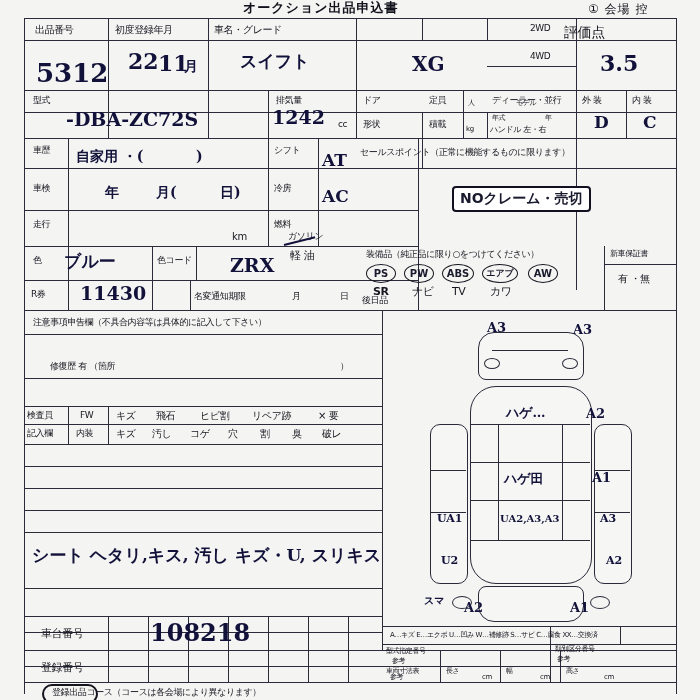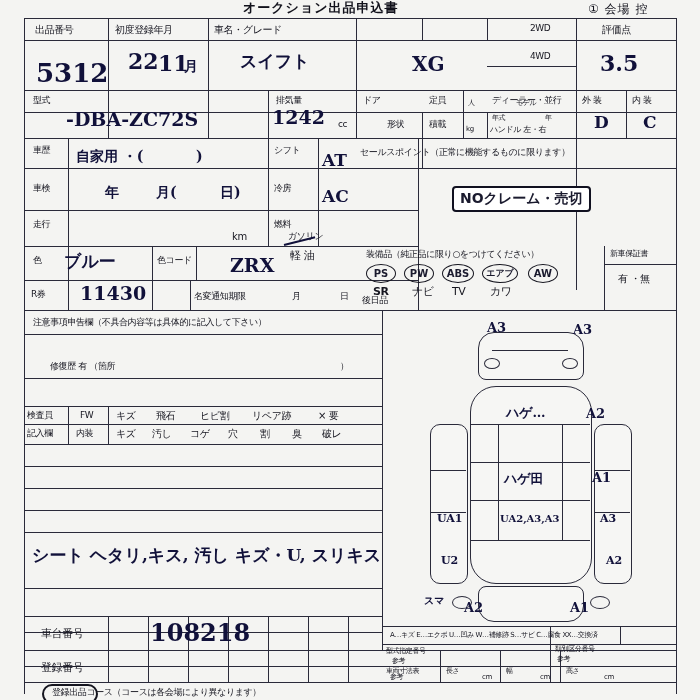--- a/index.html
+++ b/index.html
@@ -113,21 +113,21 @@
   <div class="ln vl" style="left:500px;top:650px;height:32px;"></div>
   <div class="ln vl" style="left:560px;top:650px;height:32px;"></div>
 
   <div class="lbl" style="left:35px;top:25px;font-size:10px;">出品番号</div>
   <div class="lbl" style="left:115px;top:25px;font-size:10px;">初度登録年月</div>
   <div class="lbl" style="left:214px;top:25px;font-size:10px;">車名・グレード</div>
   <div class="lbl" style="left:530px;top:24px;font-size:9px;">2WD</div>
   <div class="lbl" style="left:530px;top:52px;font-size:9px;">4WD</div>
   <div class="ln hl" style="left:487px;top:40px;width:89px;"></div>
   <div class="ln hl" style="left:487px;top:66px;width:89px;"></div>
-  <div class="lbl" style="left:602px;top:25px;font-size:10px;">評価点</div>
+  <div class="lbl" style="left:564px;top:25px;font-size:14px;">評価点</div>
 
   <div class="hand b" style="left:36px;top:58px;font-size:26px;">5312</div>
   <div class="hand b" style="left:128px;top:48px;">22</div>
   <div class="hand b" style="left:158px;top:50px;">11</div>
   <div class="hand s" style="left:184px;top:58px;">月</div>
   <div class="hand m" style="left:240px;top:50px;">スイフト</div>
   <div class="hand m" style="left:412px;top:52px;font-size:20px;">XG</div>
   <div class="hand b" style="left:600px;top:50px;">3.5</div>
 
   <div class="lbl" style="left:33px;top:96px;">型式</div>
@@ -135,21 +135,21 @@
   <div class="lbl" style="left:363px;top:96px;">ドア</div>
   <div class="lbl" style="left:429px;top:96px;">定員</div>
   <div class="lbl" style="left:492px;top:96px;">ディーラー・並行</div>
   <div class="lbl" style="left:582px;top:96px;">外 装</div>
   <div class="lbl" style="left:632px;top:96px;">内 装</div>
 
   <div class="hand m" style="left:66px;top:108px;font-size:19px;">-DBA-ZC72S</div>
   <div class="hand m" style="left:272px;top:106px;font-size:19px;">1242</div>
   <div class="lbl" style="left:338px;top:120px;">cc</div>
 
-  <div class="lbl" style="left:363px;top:120px;margin-left:24px;">形状</div>
+  <div class="lbl" style="left:363px;top:120px;">形状</div>
   <div class="lbl" style="left:429px;top:120px;">積載</div>
   <div class="lbl xs" style="left:468px;top:100px;">人</div>
   <div class="lbl xs" style="left:492px;top:100px;margin-left:24px;">モデル</div>
   <div class="lbl xs" style="left:492px;top:115px;">年式</div>
   <div class="lbl xs" style="left:545px;top:115px;">年</div>
   <div class="lbl xs" style="left:466px;top:126px;">kg</div>
   <div class="lbl" style="left:490px;top:126px;font-size:8px;">ハンドル 左・右</div>
   <div class="hand m" style="left:594px;top:112px;">D</div>
   <div class="hand m" style="left:643px;top:112px;">C</div>
 

